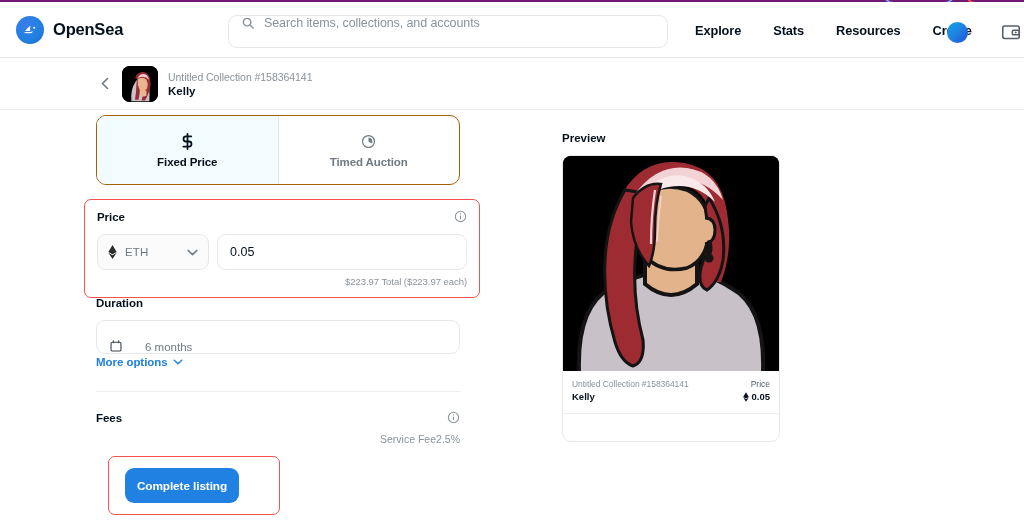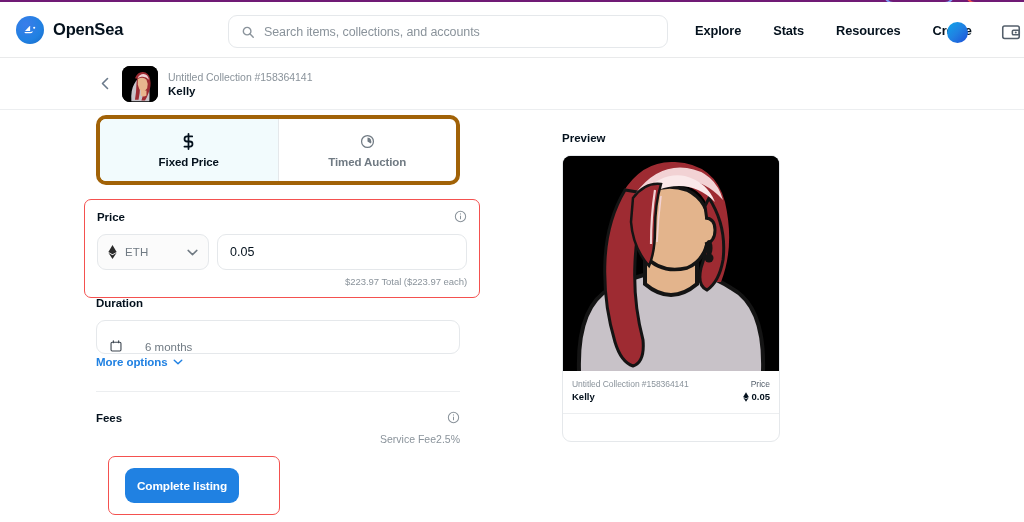--- a/index.html
+++ b/index.html
@@ -27,21 +27,21 @@
   .brand-mark {
     width:28px; height:28px; border-radius:50%;
     background: radial-gradient(circle at 35% 30%, #3b7dea 0%, #2081e2 60%, #1868c4 100%);
     display:flex; align-items:center; justify-content:center;
   }
   .brand-name { font-size:16.5px; font-weight:bold; letter-spacing:-0.2px; color:#04111d; }
 
   .searchbox {
     position:absolute; left:228px; top:13px; width:440px; height:33px;
     border:1px solid #e5e8eb; border-radius:9px; background:#fff;
-    display:flex; align-items:center; padding:0 12px; gap:9px;
+    display:flex; align-items:flex-start; padding:0 12px; gap:9px;
   }
   .search-ph { font-size:12.5px; color:#8a939b; letter-spacing:-0.1px; }
 
   .navlinks { position:absolute; left:679px; top:0; height:56px; display:flex; align-items:center; gap:0; }
   .navlink {
     font-size:12.8px; font-weight:bold; color:#04111d;
     padding:0 16px; letter-spacing:-0.1px; white-space:nowrap;
   }
   .hdr-avatar {
     position:absolute; left:947px; top:20px; width:21px; height:21px; border-radius:50%;
@@ -64,21 +64,21 @@
   .item-collection { font-size:10.5px; color:#8a939b; line-height:14px; letter-spacing:-0.05px; }
   .item-name { font-size:11.5px; font-weight:bold; color:#04111d; line-height:14px; }
 
   
   .content { position:absolute; top:110px; left:0; width:1024px; height:412px; background:#fff; }
 
   
   .left-col { position:absolute; left:96px; top:5px; width:364px; }
 
   .tabs { display:flex; width:364px; height:70px;
-          border:4px solid #a16207; border-radius:10px; overflow:hidden; background:#fff; }
+          border:1px solid #a16207; border-radius:10px; overflow:hidden; background:#fff; }
   .tab { flex:1; display:flex; flex-direction:column; align-items:center; justify-content:center; gap:6px; }
   .tab + .tab { border-left:1px solid #e5e8eb; }
   .tab.active { background:#f2fbfd; }
   .tab-ico { height:17px; display:flex; align-items:center; justify-content:center; color:#04111d; }
   .tab.inactive .tab-ico { color:#707a83; }
   .tab-label { font-size:11.5px; font-weight:bold; color:#04111d; letter-spacing:-0.1px; }
   .tab.inactive .tab-label { color:#707a83; }
 
   .section-label { font-size:11.5px; font-weight:bold; color:#04111d; letter-spacing:-0.05px; }
 

